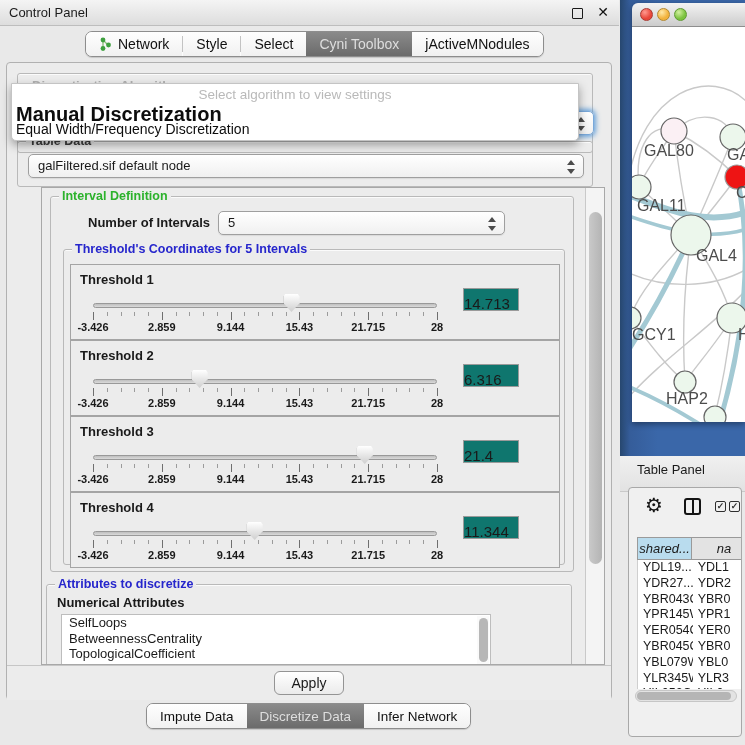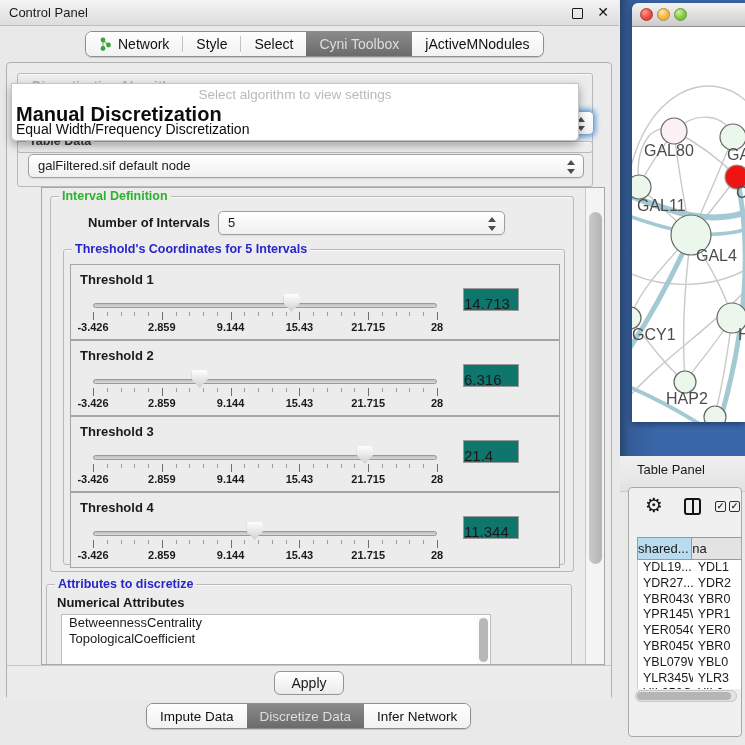--- a/index.html
+++ b/index.html
@@ -142,21 +142,21 @@
   #tp-colicon { position:absolute; left:55px; top:10px; width:17px; height:17px;
     border:2px solid #141414; border-radius:3px; }
   #tp-colicon:before { content:""; position:absolute; left:5.5px; top:0; width:2px; height:13px; background:#141414; }
   .tp-check { position:absolute; top:13px; width:11px; height:11px; border:1.5px solid #2e2e2e;
     border-radius:2px; font-size:9px; line-height:9px; text-align:center; color:#2e2e2e; font-weight:bold; }
   #tp-check1 { left:86px; } #tp-check2 { left:100px; }
 
   #tp-table { position:absolute; left:8px; top:49px; width:120px; }
   .tp-hrow { display:flex; height:23px; }
   .tp-hcell { border:1px solid #9a9a9a; border-left-width:0; font-size:13px;
-    text-align:left; line-height:21px; overflow:hidden; }
+    text-align:center; line-height:21px; overflow:hidden;font-style:italic; }
   .tp-hcell.first { border-left-width:1px; background:#b9dcee; width:72px; }
   .tp-hcell.second { background:#e3e3e3; width:85px; }
   #tp-rows { height:129px; overflow:hidden; background:#fff; border-left:1px solid #cfcfcf; }
   .tp-row { display:flex; height:15.8px; }
   .tp-cell { font-size:12.5px; line-height:15.8px; white-space:nowrap; overflow:hidden; }
   .tp-cell.c1 { width:72px; padding-left:5px; }
   .tp-cell.c2 { width:85px; padding-left:5px; }
   #tp-hscroll { position:absolute; left:6px; top:202px; width:102px; height:12px;
     background:#e3e3e3; border:1px solid #c6c6c6; border-radius:6px; }
   #tp-hscroll .thumb { position:absolute; left:1px; top:1px; width:94px; height:8px;
@@ -415,20 +415,21 @@
               </div>
             </div>
         </div>
       </div>
 
       <div class="groupbox" id="attr-group">
         <span class="grouplabel gl-blue">Attributes to discretize</span>
         <span id="attr-list-label">Numerical Attributes</span>
         <div id="attr-list">
           <div id="attr-rows">
+              <div class="row">SelfLoops</div>
               <div class="row">BetweennessCentrality</div>
               <div class="row">TopologicalCoefficient</div>
             </div>
           <div id="attr-scroll">
               <div class="thumb"></div>
             </div>
         </div>
       </div>
 
       <div id="vscroll">

